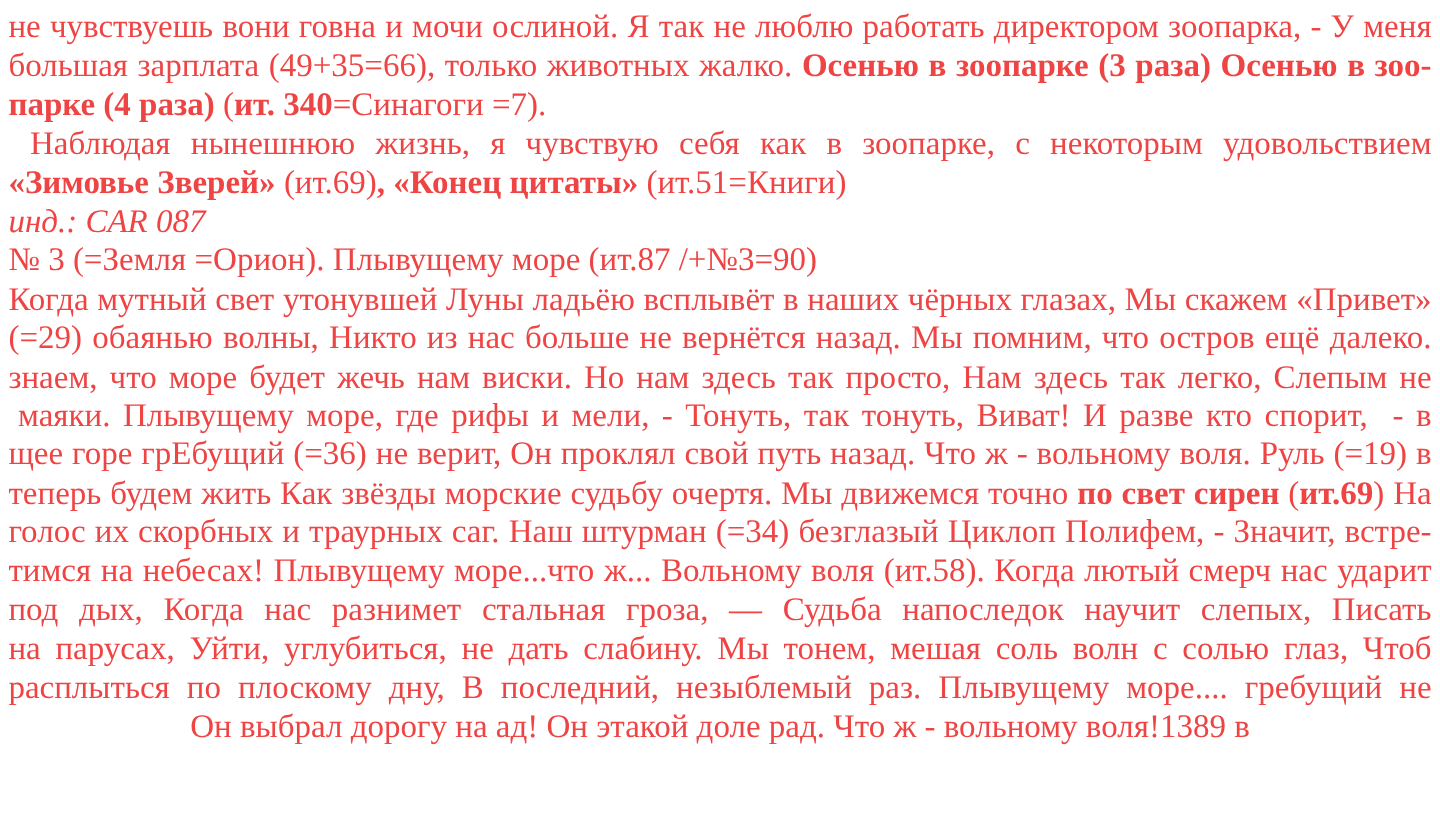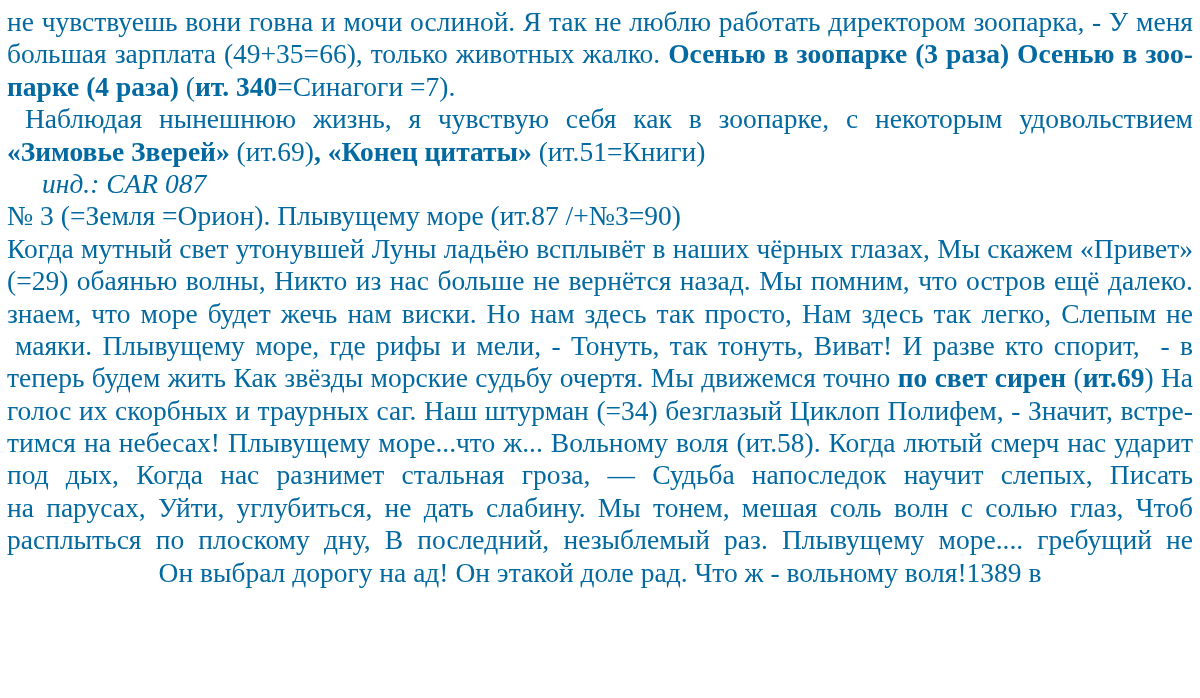--- a/index.html
+++ b/index.html
@@ -9,57 +9,58 @@
     background: #ffffff;
     overflow: hidden;
   }
   .page {
     box-sizing: border-box;
     width: 1200px;
     height: 698px;
     padding: 6px 7px 0 7px;
     font-family: "Liberation Serif", "DejaVu Serif", serif;
     font-size: 27.5px;
-    color: #0369a1;
+    color: #ef4444;
   }
   .tl {
     line-height: 32.4px;
     height: 32.4px;
     white-space: pre-wrap;
     overflow: hidden;
   }
   .tl.j {
     text-align: justify;
     text-align-last: justify;
     -moz-text-align-last: justify;
   }
   .tl.split {
     display: flex;
     justify-content: center;
     text-align: left;
   }
   .b { font-weight: 700; text-align: center; }
-  .i { font-style: italic; margin-left: 35px; }
+  .i { font-style: italic; }
 </style>
 </head>
 <body>
 
 <div class="page">
   <div id="text-block">
       <div class="tl j"><span class="">не чувствуешь вони говна и мочи ослиной. Я так не люблю работать директором зоопарка, - У меня</span></div>
       <div class="tl j"><span class="">большая зарплата (49+35=66), только животных жалко. </span><span class="b ">Осенью в зоопарке (3 раза) Осенью в зоо-</span></div>
       <div class="tl"><span class="b ">парке (4 раза) </span><span class="">(</span><span class="b ">ит. 340</span><span class="">=Синагоги =7).</span></div>
       <div class="tl j" style="padding-left: 18px;"><span class="">Наблюдая нынешнюю жизнь, я чувствую себя как в зоопарке, с некоторым удовольствием наблюдая</span></div>
       <div class="tl"><span class="b ">«Зимовье Зверей»</span><span class=""> (ит.69)</span><span class="b ">, </span><span class="b ">«Конец цитаты»</span><span class=""> (ит.51=Книги)</span></div>
       <div class="tl"><span class="i">инд.: CAR 087</span></div>
       <div class="tl"><span class="">№ 3 (=Земля =Орион). Плывущему море (ит.87 /+№3=90)</span></div>
       <div class="tl j"><span class="">Когда мутный свет утонувшей Луны ладьёю всплывёт в наших чёрных глазах, Мы скажем «Привет»</span></div>
       <div class="tl j"><span class="">(=29) обаянью волны, Никто из нас больше не вернётся назад. Мы помним, что остров ещё далеко. Мы</span></div>
       <div class="tl j"><span class="">знаем, что море будет жечь нам виски. Но нам здесь так просто, Нам здесь так легко, Слепым не нужны</span></div>
       <div class="tl j" style="padding-left: 8px;"><span class="">маяки. Плывущему море, где рифы и мели, - Тонуть, так тонуть, Виват! И разве кто спорит,  - в гряду-</span></div>
+      <div class="tl j"><span class="">щее горе грЕбущий (=36) не верит, Он проклял свой путь назад. Что ж - вольному воля. Руль (=19) в</span></div>
       <div class="tl j"><span class="">теперь будем жить Как звёзды морские судьбу очертя. Мы движемся точно </span><span class="b ">по свет сирен</span><span class=""> (</span><span class="b ">ит.69</span><span class="">) На</span></div>
       <div class="tl j"><span class="">голос их скорбных и траурных саг. Наш штурман (=34) безглазый Циклоп Полифем, - Значит, встре-</span></div>
       <div class="tl j"><span class="">тимся на небесах! Плывущему море...что ж... Вольному воля (ит.58). Когда лютый смерч нас ударит</span></div>
       <div class="tl j"><span class="">под дых, Когда нас разнимет стальная гроза, — Судьба напоследок научит слепых, Писать завещание</span></div>
       <div class="tl j"><span class="">на парусах, Уйти, углубиться, не дать слабину. Мы тонем, мешая соль волн с солью глаз, Чтоб правдой</span></div>
       <div class="tl j"><span class="">расплыться по плоскому дну, В последний, незыблемый раз. Плывущему море.... гребущий не верит...</span></div>
       <div class="tl split"><span><span class="">Он выбрал дорогу на ад! Он этакой доле рад. Что ж - вольному воля!</span></span><span>1389 в</span></div>
     </div>
 </div>
 

